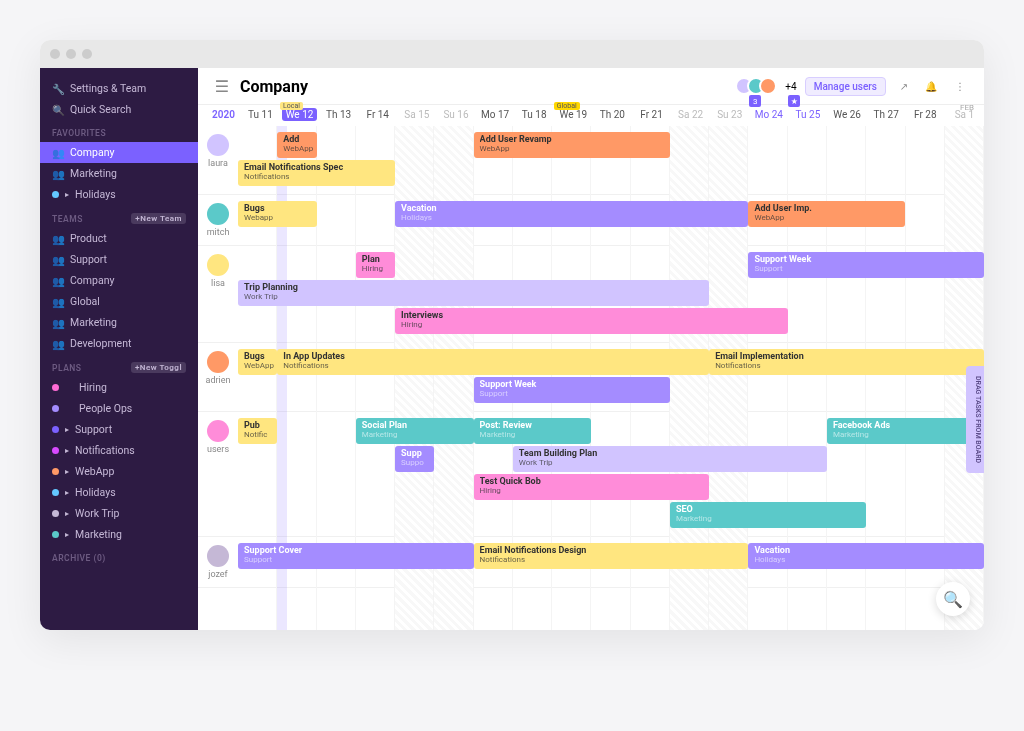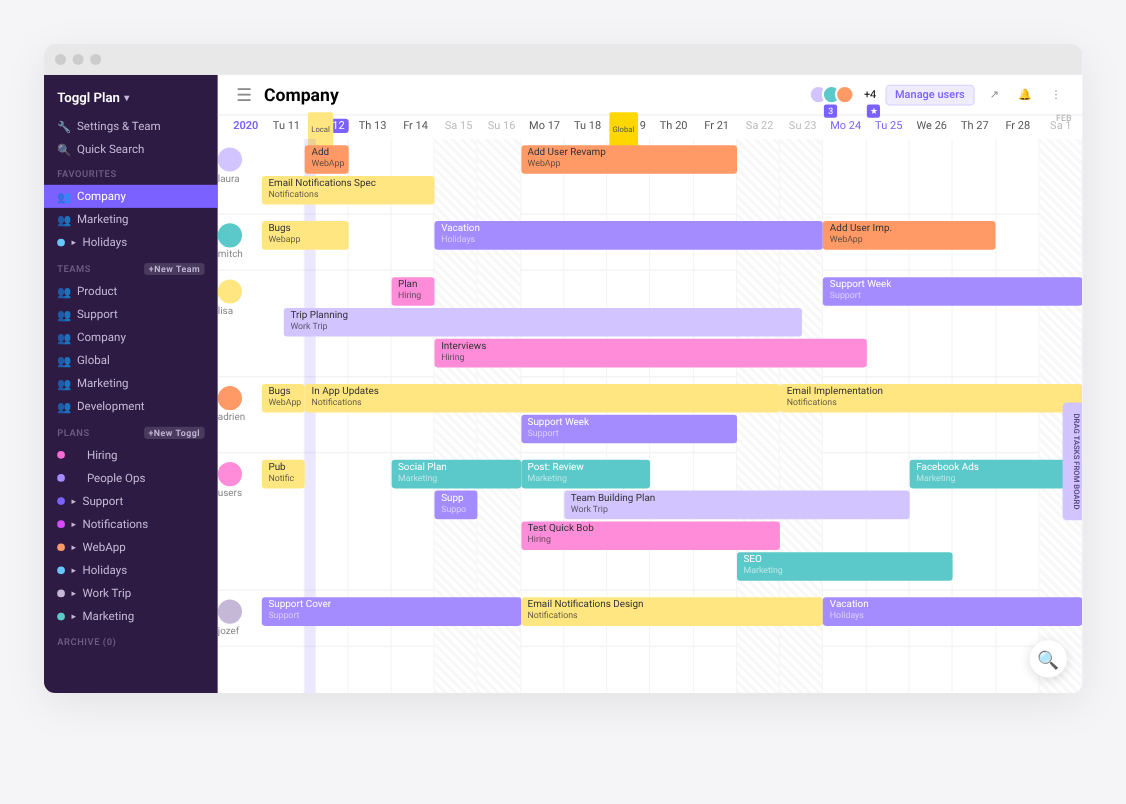--- a/index.html
+++ b/index.html
@@ -28,56 +28,55 @@
 .ico-btn{width:20px;height:20px;display:flex;align-items:center;justify-content:center;color:#888}
 .datebar{display:flex;align-items:center;padding:4px 0 6px 14px;font-size:10px;color:#555;position:relative}
 .year{font-weight:600;color:#7b61ff;margin-right:6px}
 .days{display:flex;flex:1}
 .day{flex:1;text-align:center;white-space:nowrap}
 .day.today span{background:#7b61ff;color:#fff;padding:1px 4px;border-radius:3px}
 .day.weekend{color:#bbb}
 .day.marker{color:#7b61ff}
 .grid{flex:1;overflow:hidden;position:relative}
 .row{display:flex;border-bottom:1px solid #f0f0f0}
-.row-head{width:40px;display:flex;flex-direction:column;justify-content:flex-start;padding:8px 0;font-size:9px;color:#888}
+.row-head{width:40px;display:flex;flex-direction:column;align-items:center;justify-content:flex-start;padding:8px 0;font-size:9px;color:#888}
 .row-head .face{width:22px;height:22px;border-radius:50%;margin-bottom:2px}
 .lanes{flex:1;position:relative;padding:6px 0}
 .lane{position:relative;height:26px;margin-bottom:2px}
 .task{position:absolute;top:0;height:26px;border-radius:3px;padding:2px 6px;font-size:9px;line-height:1.15;overflow:hidden;color:#333}
-.task .t{font-weight:400;display:block;white-space:nowrap;overflow:hidden;text-overflow:ellipsis}
+.task .t{font-weight:700;display:block;white-space:nowrap;overflow:hidden;text-overflow:ellipsis}
 .task .s{font-size:8px;opacity:.75;display:block;white-space:nowrap}
 .task.purple{background:#a48cff;color:#fff}
 .task.purple .s{color:rgba(255,255,255,.75)}
 .task.orange{background:#ff9966}
 .task.pink{background:#ff8cd9}
 .task.yellow{background:#ffe680}
 .task.teal{background:#5bc9c9;color:#fff}
 .task.teal .s{color:rgba(255,255,255,.75)}
 .task.lav{background:#d1c4ff}
 .gridlines{position:absolute;inset:0;display:flex;pointer-events:none}
 .gl{flex:1;border-right:1px solid #f4f4f4}
 .gl.we{background:repeating-linear-gradient(45deg,#f8f8f8,#f8f8f8 3px,#fff 3px,#fff 6px)}
 .today-line{position:absolute;top:0;bottom:0;width:10px;background:rgba(123,97,255,.15);pointer-events:none}
 .floater{position:absolute;right:14px;bottom:14px;width:34px;height:34px;border-radius:50%;background:#fff;box-shadow:0 2px 10px rgba(0,0,0,.15);display:flex;align-items:center;justify-content:center;color:#7b61ff}
 .drag-tab{position:absolute;right:0;top:240px;width:18px;background:#d1c4ff;color:#5b4b8a;font-size:7px;writing-mode:vertical-rl;text-align:center;padding:10px 2px;border-radius:4px 0 0 4px;font-weight:600}
-.badge{position:absolute;top:-3px;font-size:7px;background:#ffe680;padding:12px 3px;border-radius:2px}
+.badge{position:absolute;top:-3px;font-size:7px;background:#ffe680;padding:0px 3px;border-radius:2px}
 .pin{position:absolute;top:-10px;width:12px;height:12px;background:#7b61ff;border-radius:2px;color:#fff;font-size:8px;display:flex;align-items:center;justify-content:center}
 </style>
 </head>
 <body>
 
 <div class="window">
   <div class="titlebar">
     <div class="dot"></div>
     <div class="dot"></div>
     <div class="dot"></div>
   </div>
   <div class="app">
     <div class="sidebar">
-      <div class="brand">Toggl Plan</div>
       <div class="sb-item">
           <span class="sb-ico">🔧</span>
           <span>Settings &amp; Team</span>
         </div>
       <div class="sb-item">
           <span class="sb-ico">🔍</span>
           <span>Quick Search</span>
         </div>
       <div class="sb-section">FAVOURITES</div>
       <div id="fav">
@@ -297,21 +296,21 @@
                   <div class="task pink" style="left: 15.7895%; width: 5.26316%;">
                     <span class="t">Plan</span>
                     <span class="s">Hiring</span>
                   </div>
                   <div class="task purple" style="left: 68.4211%; width: 31.5789%;">
                     <span class="t">Support Week</span>
                     <span class="s">Support</span>
                   </div>
                 </div>
                 <div class="lane">
-                  <div class="task lav" style="left: 0%; width: 63.1579%; margin-left: 20px;">
+                  <div class="task lav" style="left: 0%; width: 63.1579%;">
                     <span class="t">Trip Planning</span>
                     <span class="s">Work Trip</span>
                   </div>
                 </div>
                 <div class="lane">
                   <div class="task pink" style="left: 21.0526%; width: 52.6316%;">
                     <span class="t">Interviews</span>
                     <span class="s">Hiring</span>
                   </div>
                 </div>

